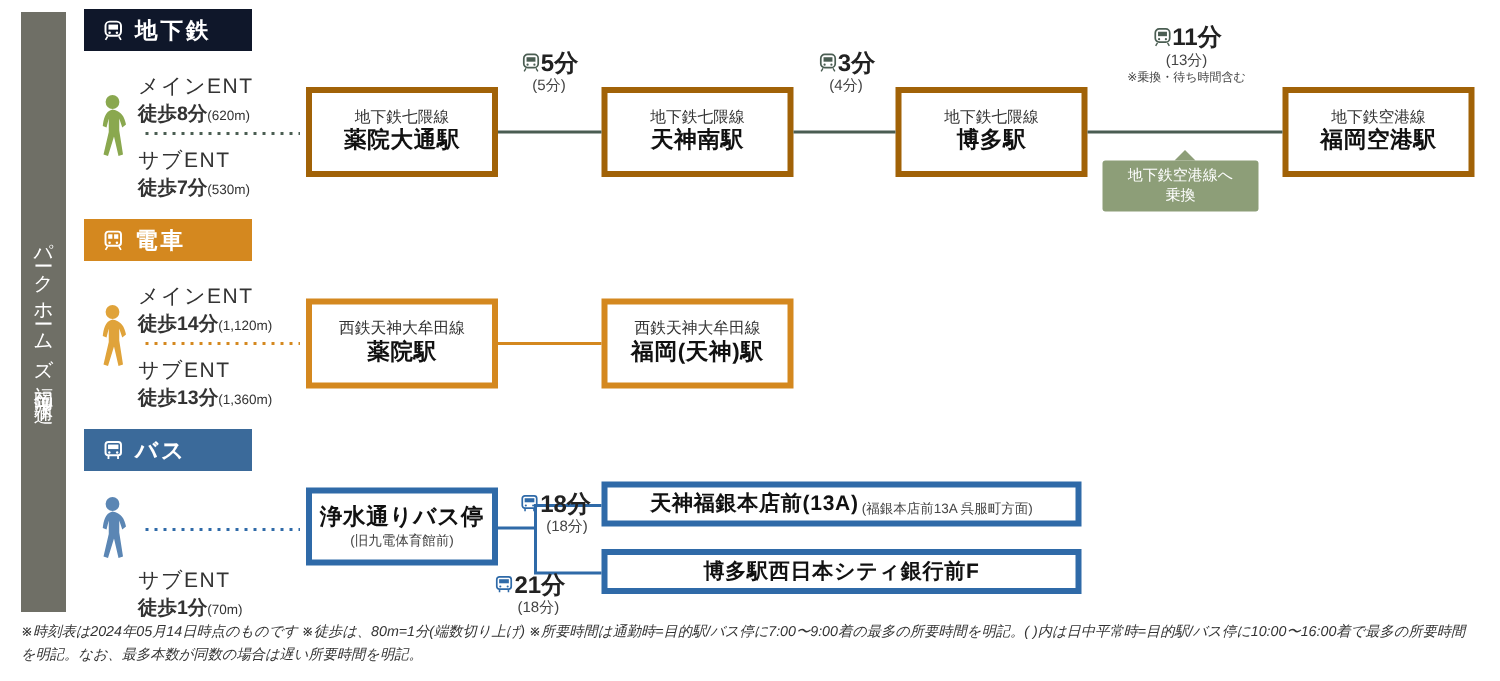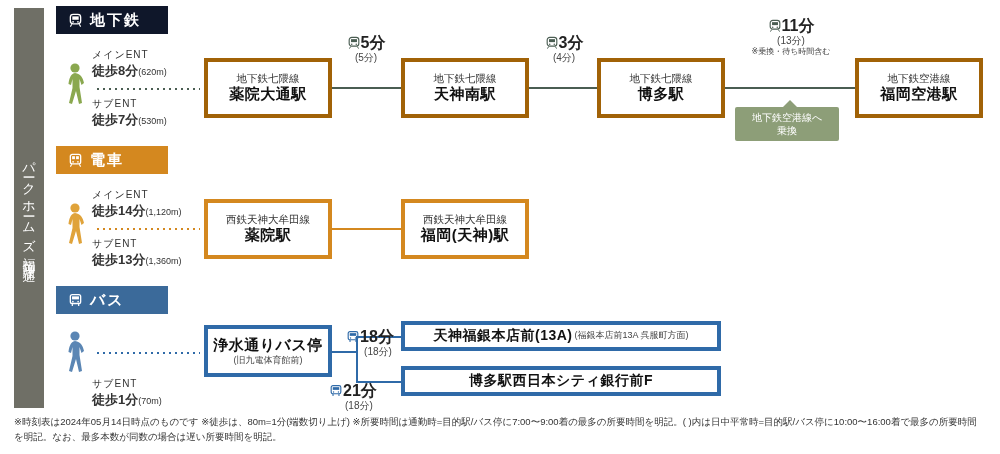--- a/index.html
+++ b/index.html
@@ -30,21 +30,21 @@
     color:#fff;font-size:15px;font-weight:bold;letter-spacing:2px;
     box-sizing:border-box;
   }
   .sec-subway{background:#0f172a;left:56px;top:6px;width:112px;}
   .sec-train{background:#d4881f;left:56px;top:146px;width:112px;}
   .sec-bus{background:#3b6a9a;left:56px;top:286px;width:112px;}
   .sec-head .gi{font-size:14px;line-height:1;display:inline-block;}
 
   
   .walkblk{position:absolute;font-size:9px;color:#333;line-height:1.35;}
-  .walkblk .lbl{letter-spacing:1px;font-size:10px;}
+  .walkblk .lbl{letter-spacing:1px;font-size:14px;}
   .walkblk .big{font-size:13px;font-weight:bold;}
   .walkblk .m{font-size:9px;font-weight:normal;}
 
   
   .ped{position:absolute;width:26px;height:44px;}
 
   
   .dots{position:absolute;height:2px;
         background-image:radial-gradient(circle, currentColor 1px, transparent 1.2px);
         background-size:6px 2px;background-repeat:repeat-x;}
@@ -82,21 +82,21 @@
     display:flex;align-items:center;justify-content:center;
     border-radius:2px;
   }
   .pill-tail{position:absolute;width:0;height:0;
     border-left:7px solid transparent;border-right:7px solid transparent;
     border-bottom:7px solid #8d9e78;}
 
   
   .foot{
     position:absolute;left:14px;top:415px;width:972px;
-    font-size:9.5px;color:#333;line-height:1.55;
+    font-size:9.5px;color:#333;line-height:1.55;font-style:italic;
   }
 
   
   svg{display:block;}
 </style>
 </head>
 <body>
 
 <div class="page">
 
@@ -267,21 +267,21 @@
     <div class="l2">浄水通りバス停</div>
     <div class="sub">(旧九電体育館前)</div>
   </div>
 
   <div class="hline blue" style="left:332px;top:351px;width:24px;"></div>
   <div class="vline" style="left:356px;top:336px;height:46px;"></div>
   <div class="hline blue" style="left:356px;top:336px;width:46px;"></div>
   <div class="hline blue" style="left:356px;top:381px;width:46px;"></div>
 
   <div class="station blue" style="left:401px;top:321px;width:320px;height:30px;">
-    <div style="display:flex;align-items:center;gap:2px;">
+    <div style="display:flex;align-items:flex-end;gap:2px;">
       <span class="l2" style="font-size:14px;">天神福銀本店前(13A)</span>
       <span class="sub">(福銀本店前13A 呉服町方面)</span>
     </div>
   </div>
   <div class="station blue" style="left:401px;top:366px;width:320px;height:30px;">
     <div class="l2" style="font-size:14px;">博多駅西日本シティ銀行前F</div>
   </div>
 
   <div class="dur" style="left:322px;top:296px;width:96px;text-align:center;margin-top:32px;">
     <div><span class="ico">

